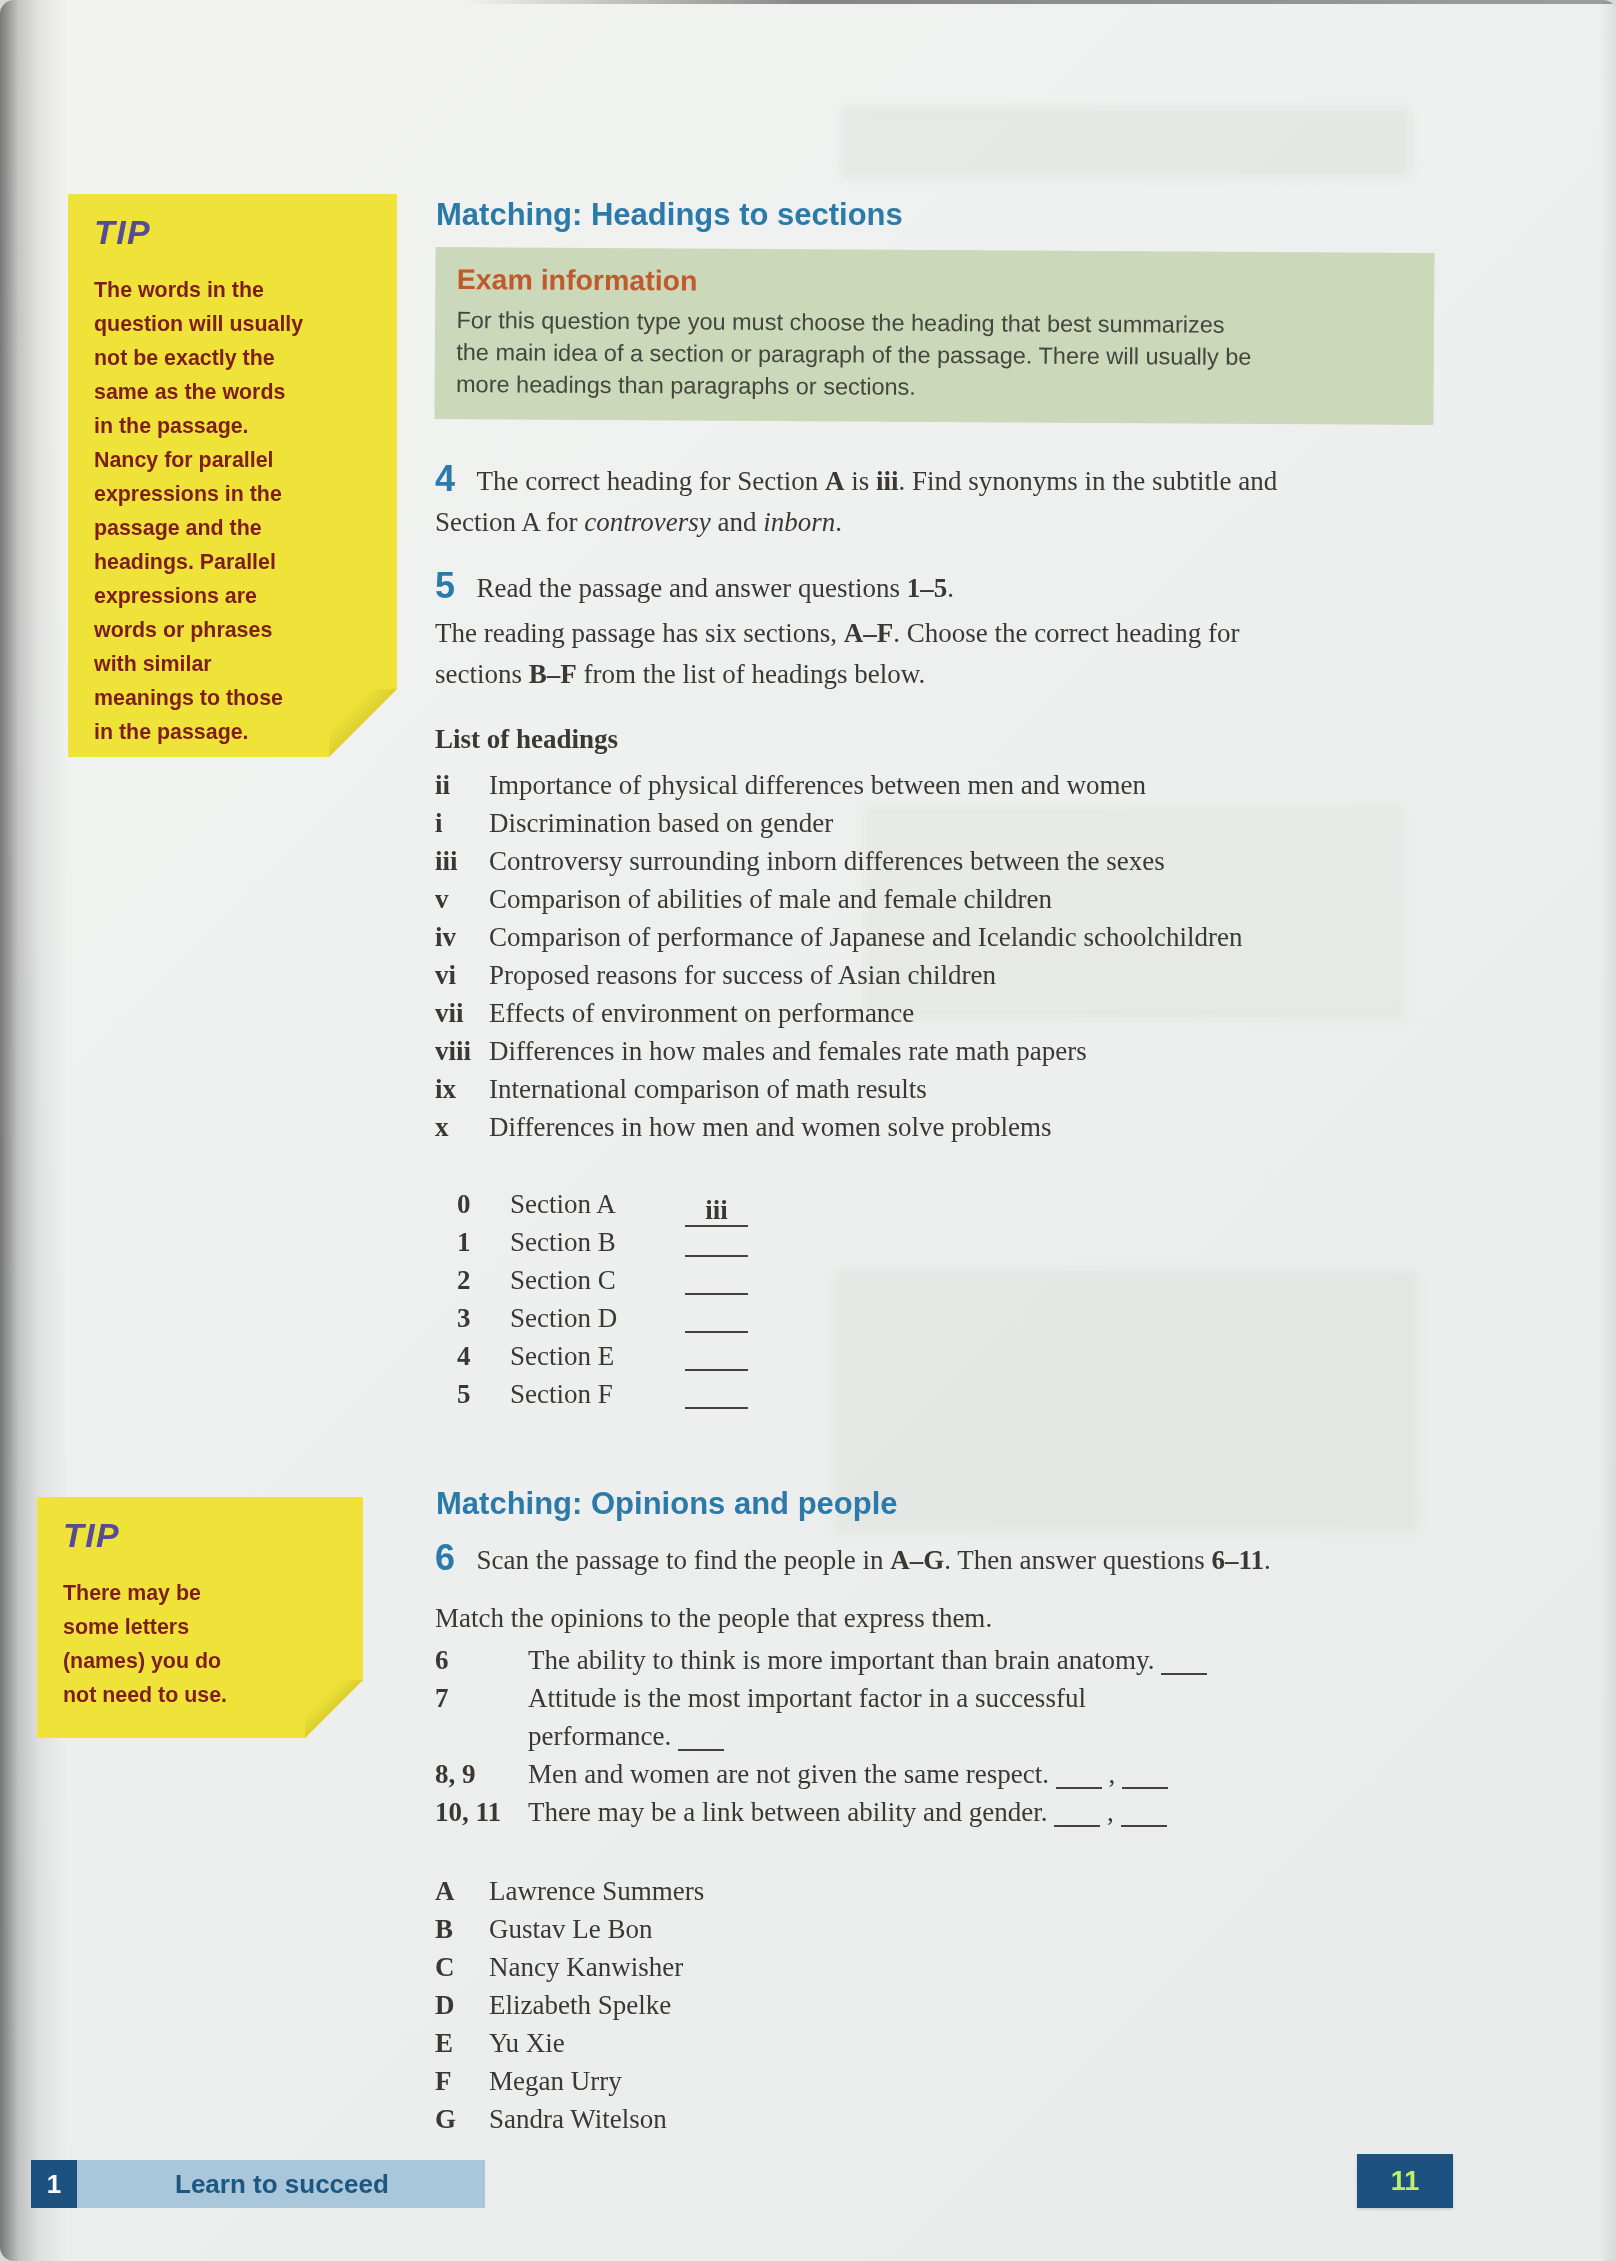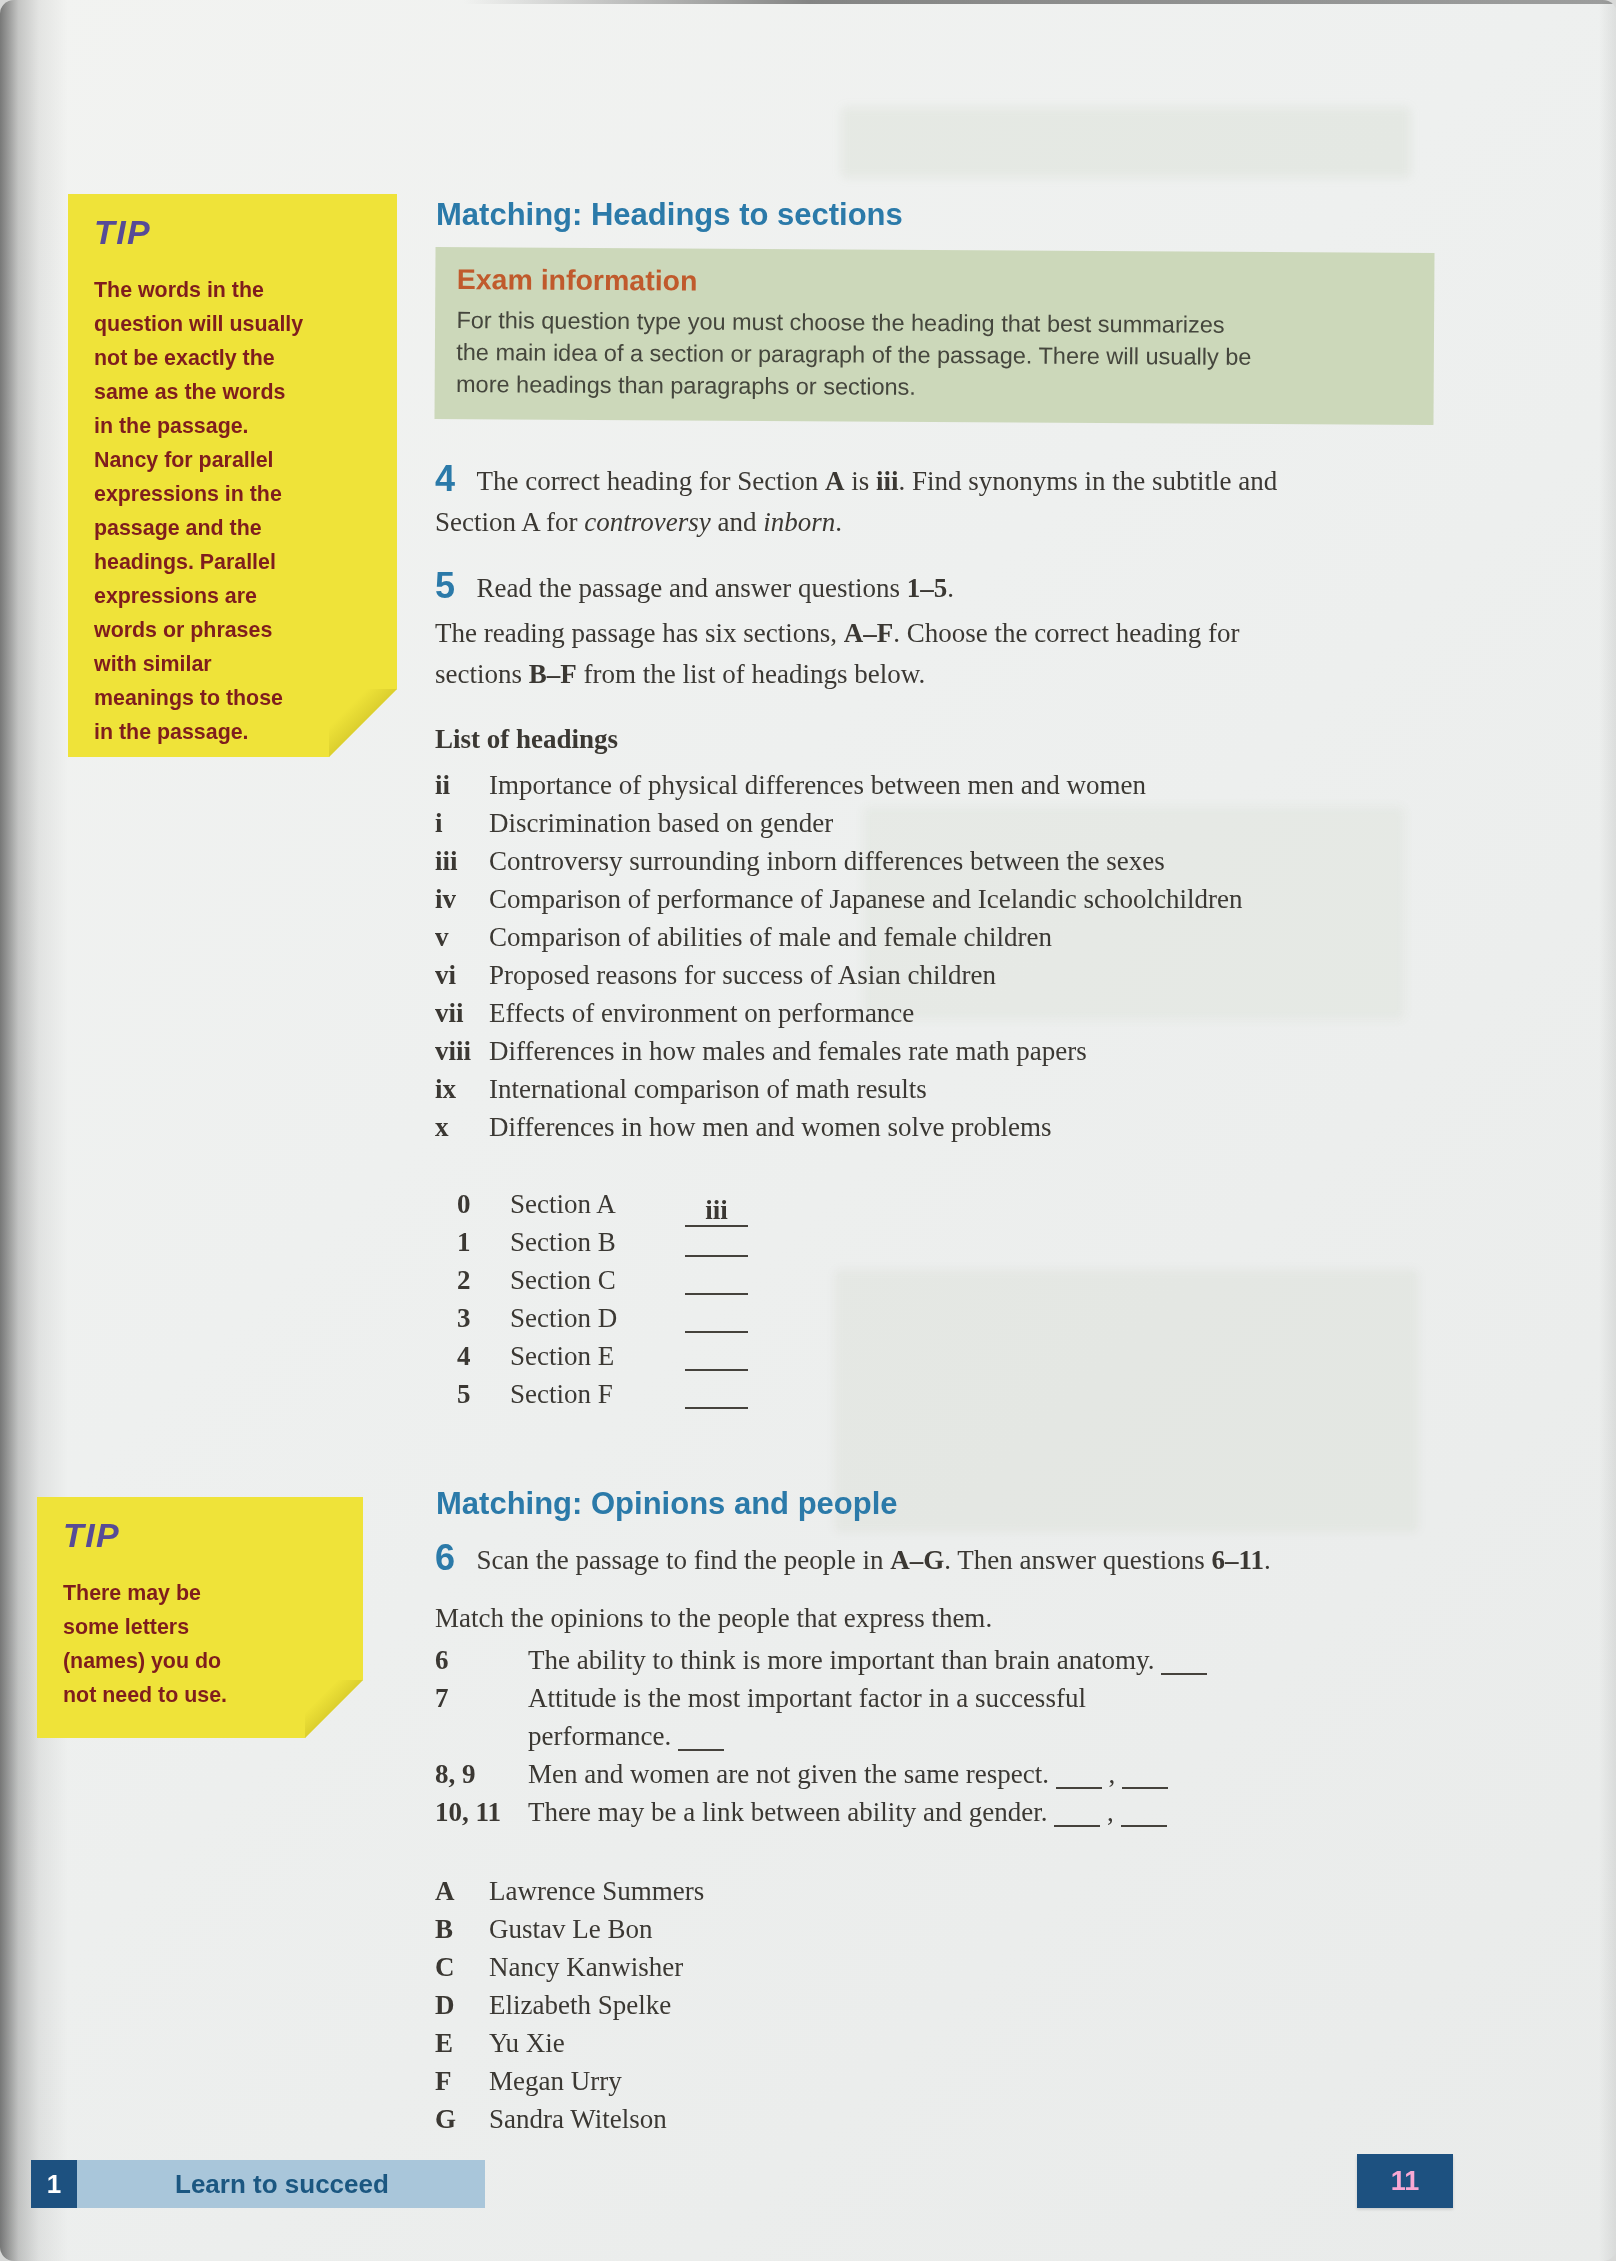--- a/index.html
+++ b/index.html
@@ -79,21 +79,21 @@
   .p-letter{display:inline-block;width:54px;font-weight:bold;}
 
   
   .footer-unit-box{position:absolute;left:31px;top:2160px;width:46px;height:48px;background:#1d5180;
     color:#fff;font-family:"Liberation Sans","DejaVu Sans",sans-serif;font-weight:bold;font-size:26px;
     text-align:center;line-height:48px;}
   .footer-bar{position:absolute;left:77px;top:2160px;width:408px;height:48px;background:#a9c6da;
     font-family:"Liberation Sans","DejaVu Sans",sans-serif;font-weight:bold;font-size:26px;
     color:#1b5781;line-height:48px;padding-left:98px;box-sizing:border-box;}
   .footer-page-box{position:absolute;left:1357px;top:2154px;width:96px;height:54px;background:#1d5180;
-    color:#f9a8d4;font-family:"Liberation Sans","DejaVu Sans",sans-serif;font-weight:bold;font-size:27px;
+    color:#bef264;font-family:"Liberation Sans","DejaVu Sans",sans-serif;font-weight:bold;font-size:27px;
     text-align:center;line-height:54px;box-shadow:0 2.1px 2.9px rgba(0,0,0,.15);}
 </style>
 </head>
 <body>
 
 <div class="page">
 
   <div class="spine-shadow"></div>
   <div class="top-edge"></div>
   <div class="right-edge"></div>
@@ -178,25 +178,25 @@
 
       <div class="h-item">
         <span class="h-num">i</span><span class="h-text">Discrimination based on gender</span>
       </div>
 
       <div class="h-item">
         <span class="h-num">iii</span><span class="h-text">Controversy surrounding inborn differences between the sexes</span>
       </div>
 
       <div class="h-item">
+        <span class="h-num">v</span><span class="h-text">Comparison of abilities of male and female children</span>
+      </div>
+
+      <div class="h-item">
         <span class="h-num">iv</span><span class="h-text">Comparison of performance of Japanese and Icelandic schoolchildren</span>
-      </div>
-
-      <div class="h-item">
-        <span class="h-num">v</span><span class="h-text">Comparison of abilities of male and female children</span>
       </div>
 
       <div class="h-item">
         <span class="h-num">vi</span><span class="h-text">Proposed reasons for success of Asian children</span>
       </div>
 
       <div class="h-item">
         <span class="h-num">vii</span><span class="h-text">Effects of environment on performance</span>
       </div>
 

